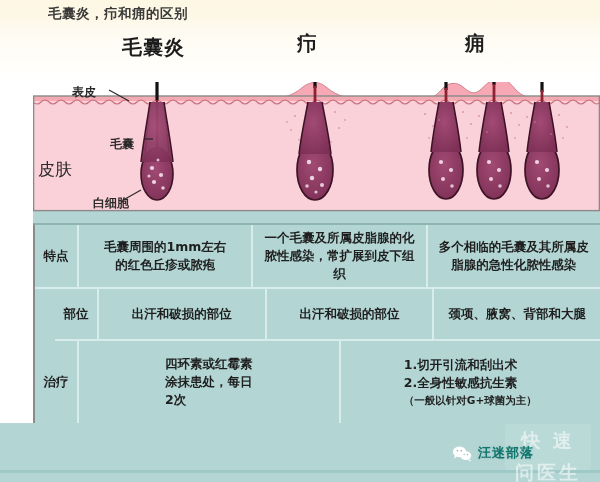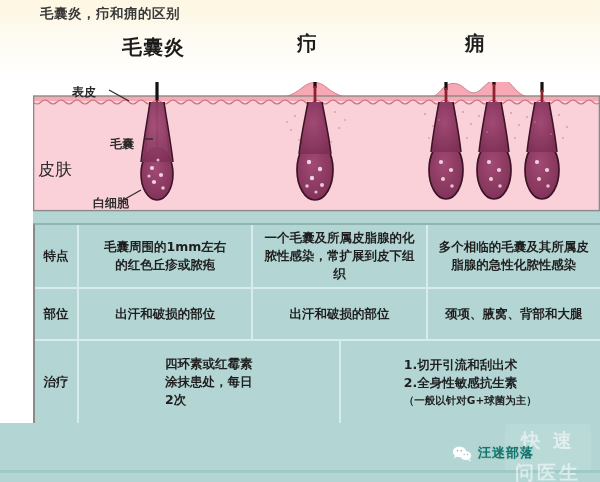--- a/index.html
+++ b/index.html
@@ -10,21 +10,21 @@
     overflow: hidden;
   }
   #root { position: relative; width: 600px; height: 482px; }
 
   
   .banner {
     position: absolute; left: 0; top: 0; width: 600px; height: 30px;
     background: linear-gradient(to bottom, #fdf7e3 0%, #fdf8e7 60%, #fdfaf0 100%);
   }
   .banner-title {
-    position: absolute; left: 40px; top: 5px;
+    position: absolute; left: 48px; top: 5px;
     font-size: 13.5px; font-weight: 700; color: #3a3a3a;
     letter-spacing: 0.5px; white-space: nowrap;
   }
 
   
   .whitezone {
     position: absolute; left: 0; top: 30px; width: 600px; height: 52px;
     background: linear-gradient(to bottom, #fdfaf0 0%, #fffefb 70%, #ffffff 100%);
   }
 
@@ -58,21 +58,21 @@
   .tbl {
     position: absolute; left: 33px; top: 223px;
     width: 567px; height: 200px;
     background: #b3d6d4;
     border-top: 2px solid #8fb5b3;
     border-left: 2px solid #8a8a8a;
     display: flex; flex-direction: column;
   }
   .trow { display: flex; flex: 0 0 auto; border-bottom: 2px solid #d8eceb; }
   #row-0 { height: 64px; }
-  #row-1 { height: 52px; }
+  #row-1 { height: 52px; margin-left: 20px; }
   #row-2 { height: 82px; border-bottom: none; }
 
   .tcell {
     display: flex; align-items: center; justify-content: center;
     padding: 2px 6px;
     border-right: 2px solid #d8eceb;
     text-align: center;
     font-size: 12.5px; font-weight: 700; color: #1f1f1f;
     line-height: 1.45;
   }

